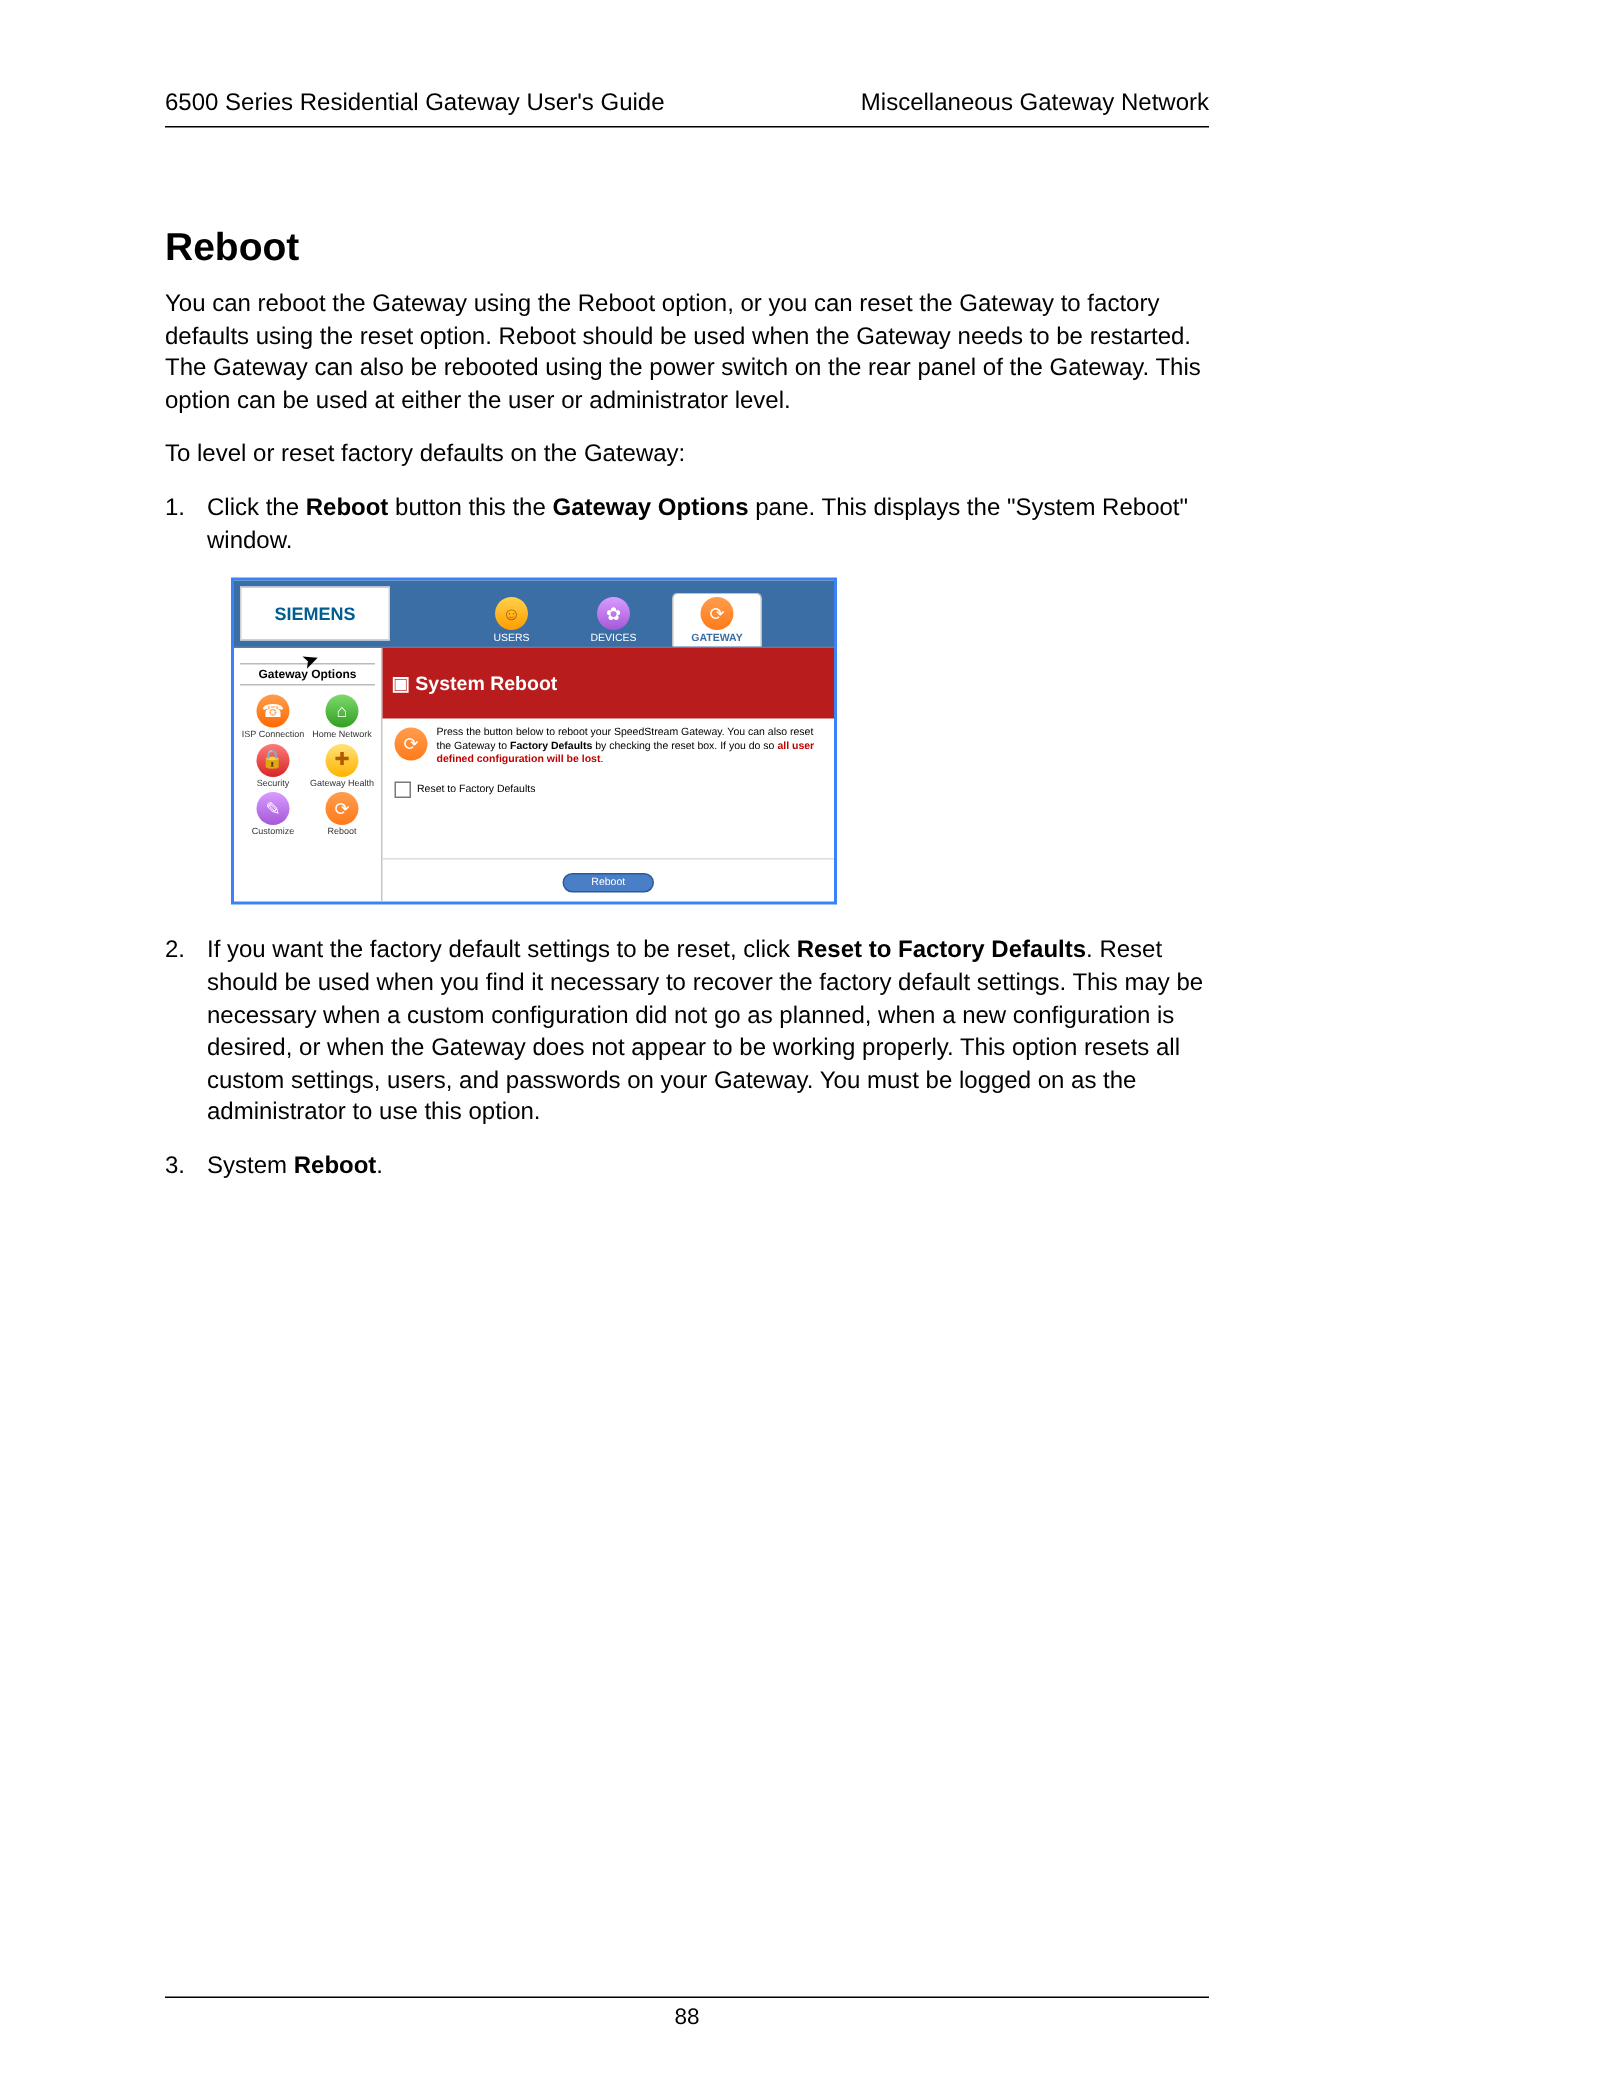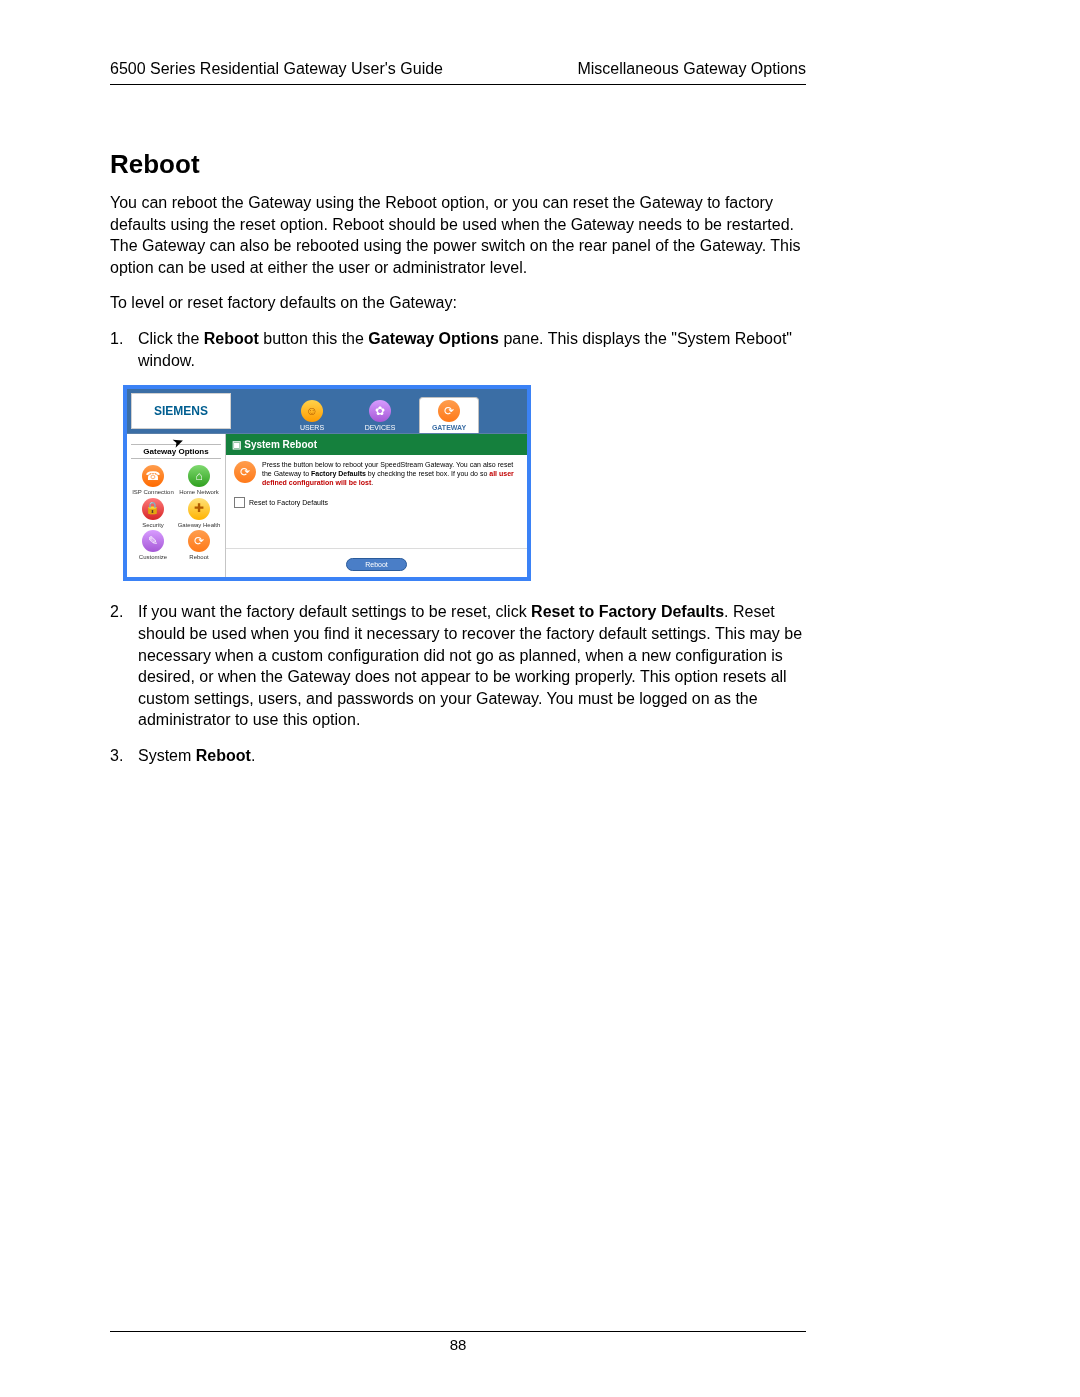--- a/index.html
+++ b/index.html
@@ -47,23 +47,23 @@
     flex-shrink: 0;
   }
   .list-body {
     flex: 1;
   }
   .bold { font-weight: bold; }
 
   
   .shot {
     width: 400px;
-    border: 4px solid #3b82f6;
+    border: 2px solid #3b82f6;
     background: #fff;
-    margin: 4px 0 20px 13px;
+    margin: 4px 0 20px 44px;
     font-family: Verdana, Arial, sans-serif;
   }
   .shot-top {
     background: #3b6ea5;
     display: flex;
     align-items: stretch;
     border-bottom: 1px solid #5a7fa8;
   }
   .shot-logo {
     background: #fff;
@@ -157,25 +157,25 @@
     align-items: center;
     justify-content: center;
     font-size: 12px;
   }
   .shot-main {
     flex: 1;
     display: flex;
     flex-direction: column;
   }
   .panel-header {
-    background: #15803d;
+    background: #b91c1c;
     color: #fff;
-    font-size: 10px;
+    font-size: 13px;
     font-weight: bold;
-    padding: 5px 6px;
+    padding: 16px 6px;
   }
   .panel-body {
     display: flex;
     padding: 6px 8px 4px 8px;
     gap: 6px;
   }
   .panel-icon {
     width: 22px;
     height: 22px;
     border-radius: 50%;
@@ -224,21 +224,21 @@
     font-size: 15px;
     padding-top: 4px;
   }
 </style>
 </head>
 <body>
 
 <div class="page">
   <div class="header-row">
     <span>6500 Series Residential Gateway User's Guide</span>
-    <span>Miscellaneous Gateway Options</span>
+    <span>Miscellaneous Gateway Network</span>
   </div>
 
   <div class="section-title">Reboot</div>
 
   <div class="para">You can reboot the Gateway using the Reboot option, or you can reset the Gateway to factory defaults using the reset option. Reboot should be used when the Gateway needs to be restarted. The Gateway can also be rebooted using the power switch on the rear panel of the Gateway. This option can be used at either the user or administrator level.</div>
 
   <div class="para">To level or reset factory defaults on the Gateway:</div>
 
   <div class="list">
     <div class="list-item">

